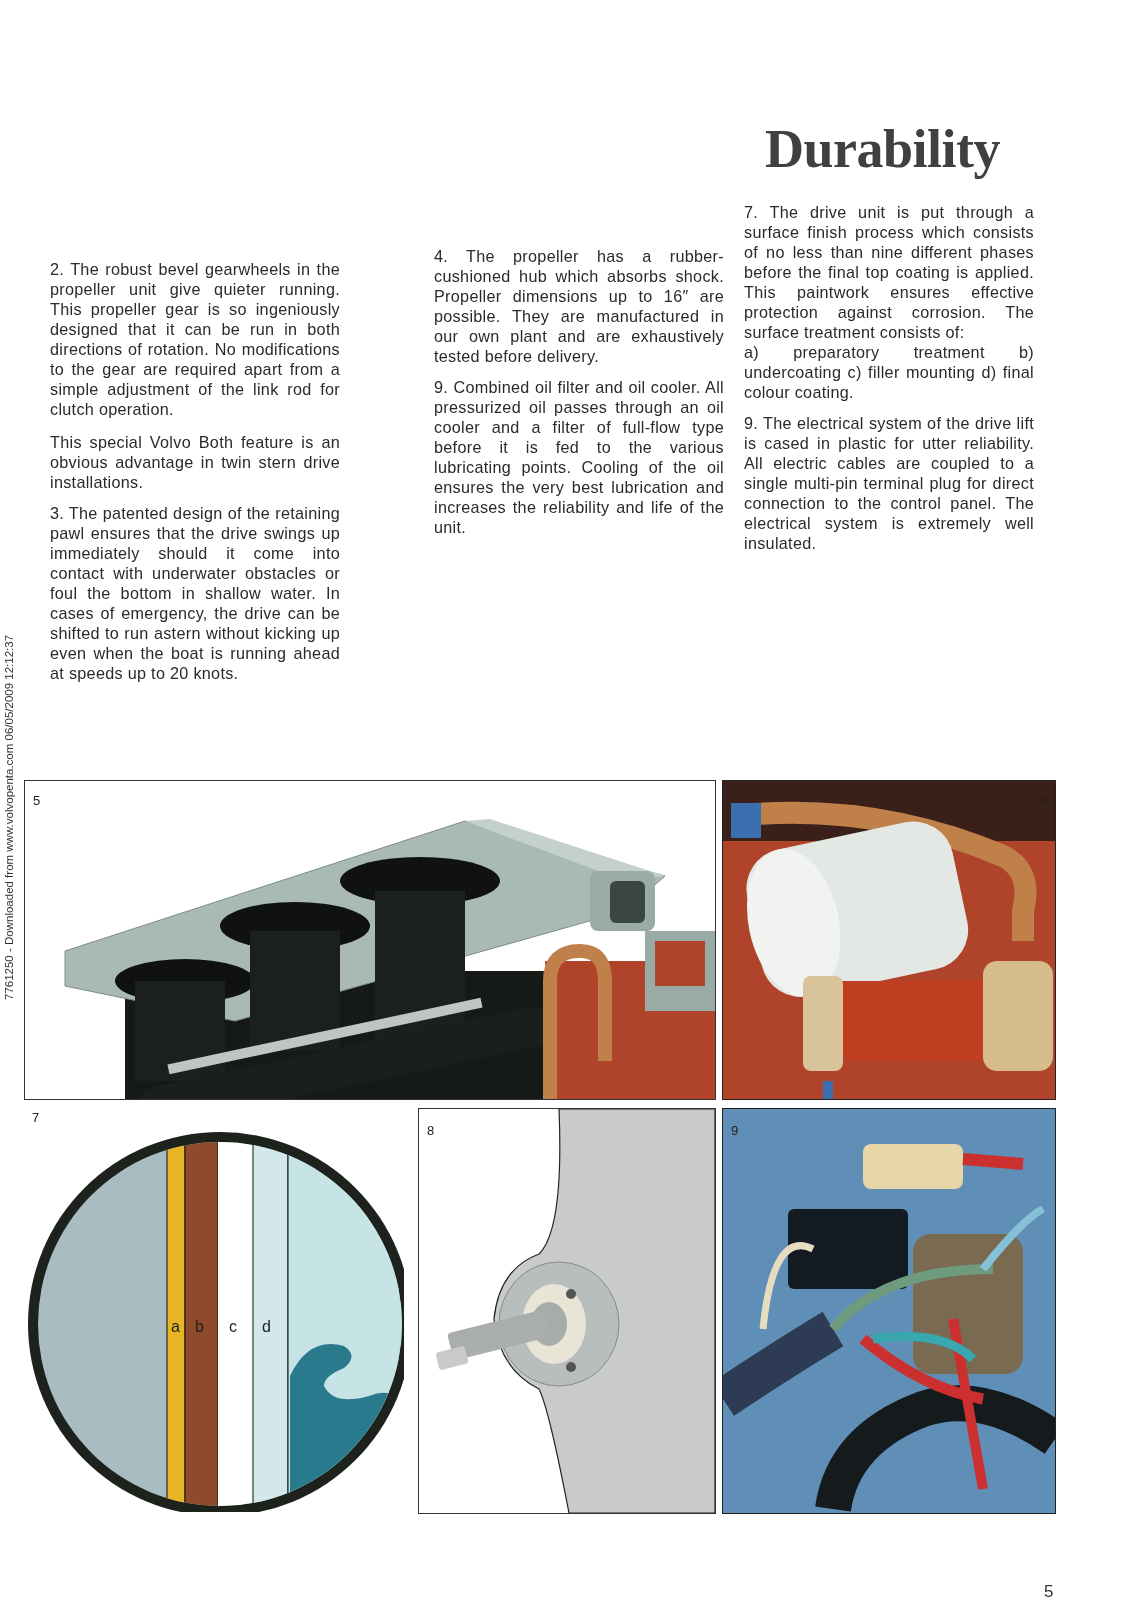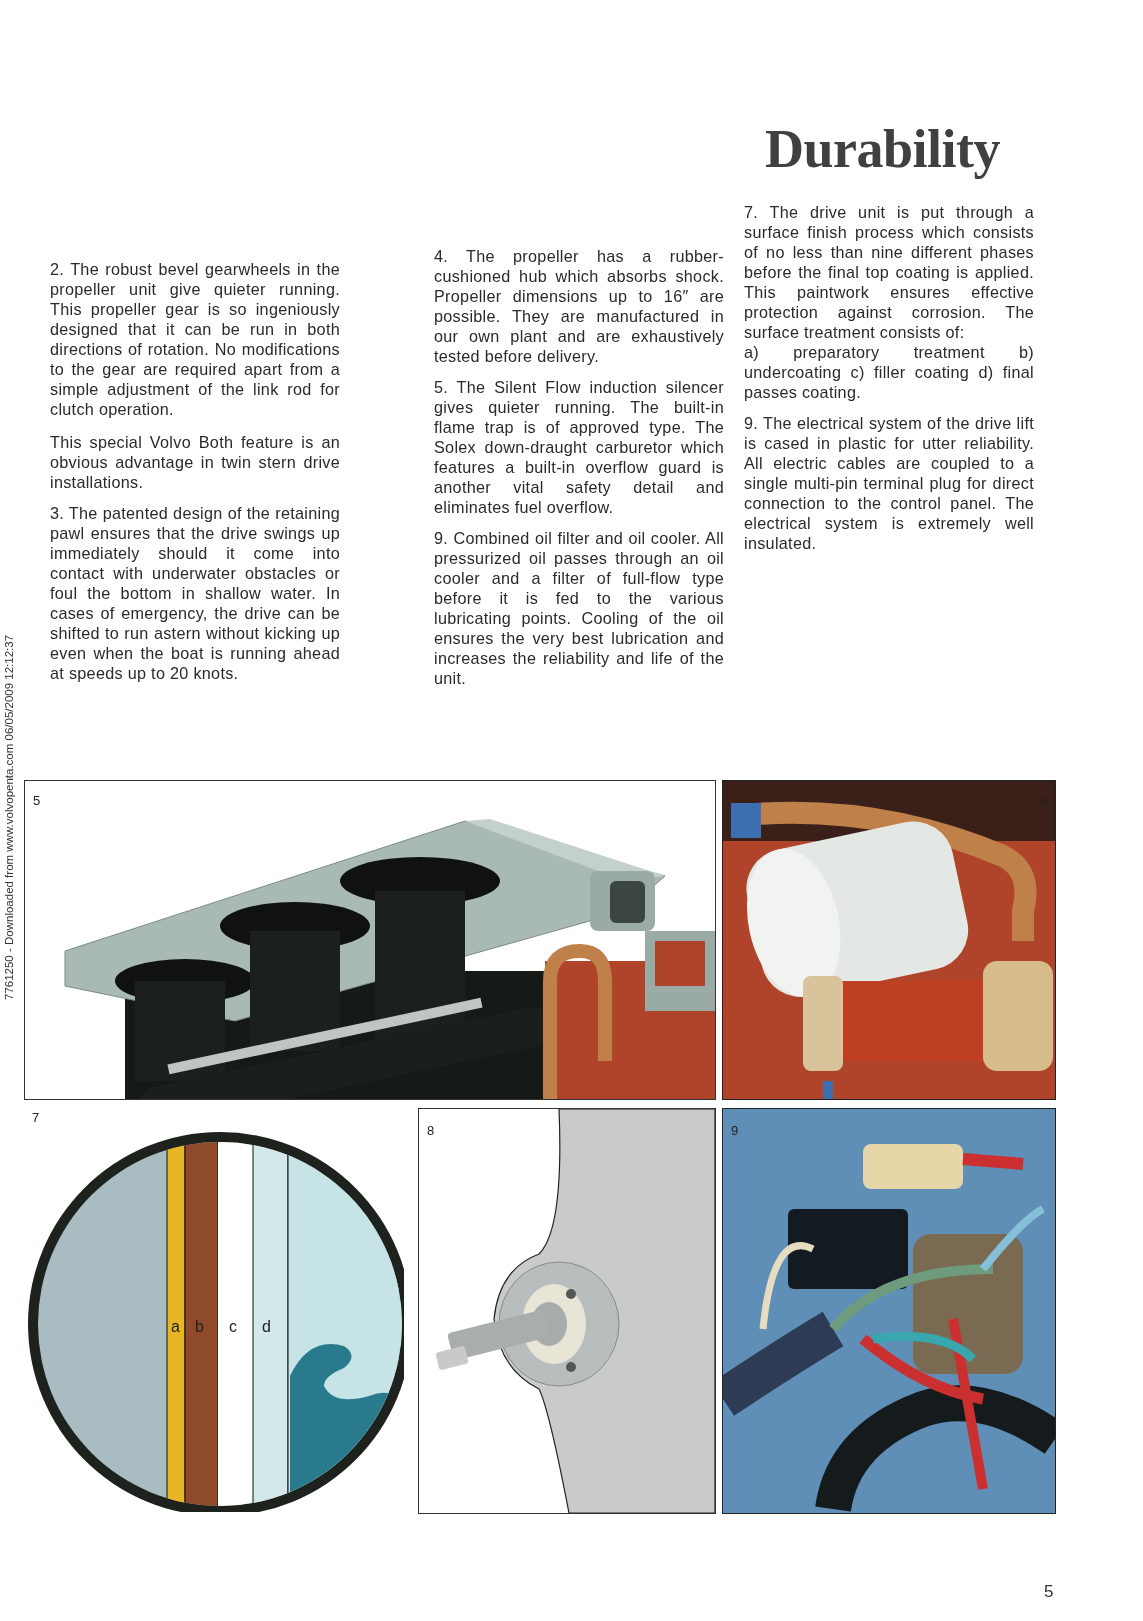--- a/index.html
+++ b/index.html
@@ -30,27 +30,26 @@
 <div class="side-note">7761250 - Downloaded from www.volvopenta.com 06/05/2009 12:12:37</div>
 
 <div class="col col1">
   <p style="margin-bottom:13px">2.  The robust bevel gearwheels in the propeller unit give quieter running. This propeller gear is so ingeniously designed that it can be run in both directions of rotation. No modifications to the gear are required apart from a simple adjustment of the link rod for clutch operation.</p>
   <p>This special Volvo Both feature is an obvious advantage in twin stern drive installations.</p>
   <p>3.  The patented design of the retaining pawl ensures that the drive swings up immediately should it come into contact with underwater obstacles or foul the bottom in shallow water. In cases of emergency, the drive can be shifted to run astern without kicking up even when the boat is running ahead at speeds up to 20 knots.</p>
 </div>
 
 <div class="col col2">
   <p>4.  The propeller has a rubber-cushioned hub which absorbs shock. Propeller dimensions up to 16″ are possible. They are manufactured in our own plant and are exhaustively tested before delivery.</p>
-  <p>5.  The Silent Flow induction silencer gives quieter running. The built-in flame trap is of approved type. The Solex down-draught carburetor which features a built-in overflow guard is another vital safety detail and eliminates fuel overflow.</p>
   <p>9.  Combined oil filter and oil cooler. All pressurized oil passes through an oil cooler and a filter of full-flow type before it is fed to the various lubricating points. Cooling of the oil ensures the very best lubrication and increases the reliability and life of the unit.</p>
 </div>
 
 <div class="col col3">
   <p style="margin-bottom:0">7.  The drive unit is put through a surface finish process which consists of no less than nine different phases before the final top coating is applied. This paintwork ensures effective protection against corrosion. The surface treatment consists of:</p>
-  <p>a) preparatory treatment b) undercoating c) filler coating d) final passes coating.</p>
+  <p>a) preparatory treatment b) undercoating c) filler mounting d) final colour coating.</p>
   <p>9.  The electrical system of the drive lift is cased in plastic for utter reliability. All electric cables are coupled to a single multi-pin terminal plug for direct connection to the control panel. The electrical system is extremely well insulated.</p>
 </div>
 
 <div class="panel p5">
   <span class="fig-num" style="left:8px;top:12px">5</span>
   <svg width="690" height="318" viewBox="0 0 690 318">
     <rect x="100" y="190" width="590" height="128" fill="#151a16"></rect>
     <polygon points="40,170 440,40 640,95 600,130 210,240 40,205" fill="#a9bab3" stroke="#7c8b86"></polygon>
     <polygon points="440,40 465,38 640,95 600,100" fill="#c3d0cb"></polygon>
     <rect x="565" y="90" width="65" height="60" rx="8" fill="#9aaba5"></rect>

